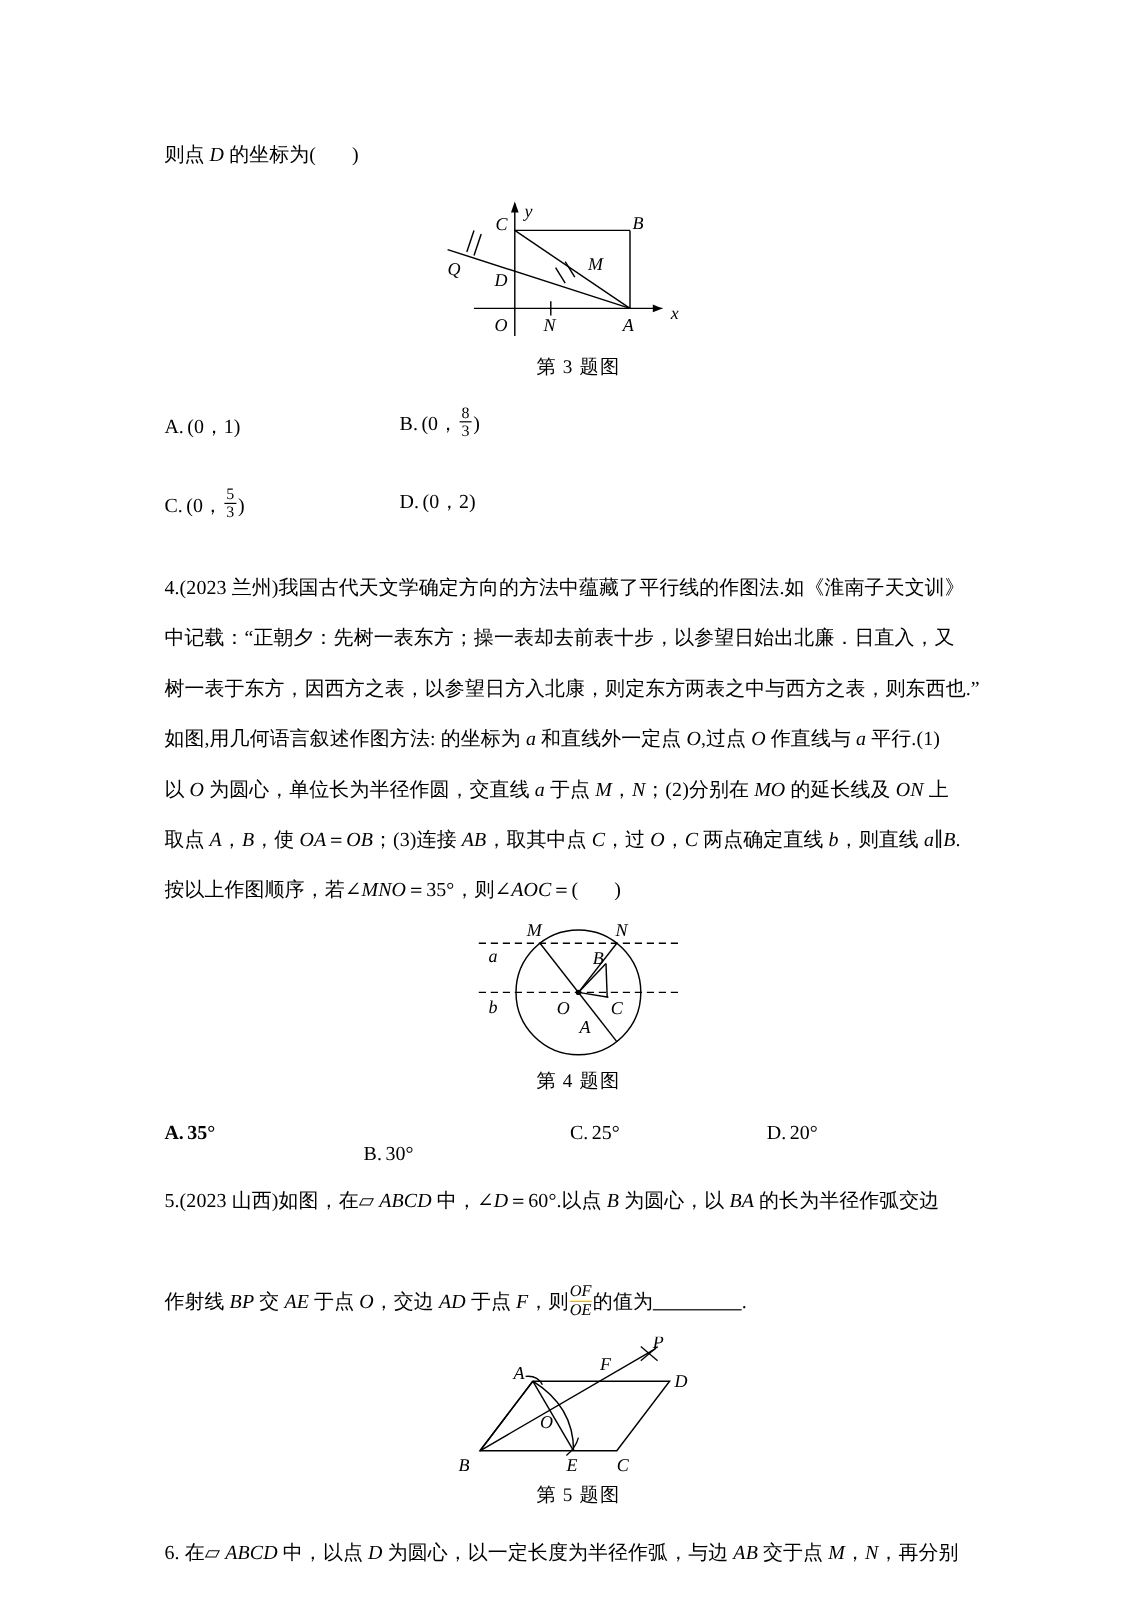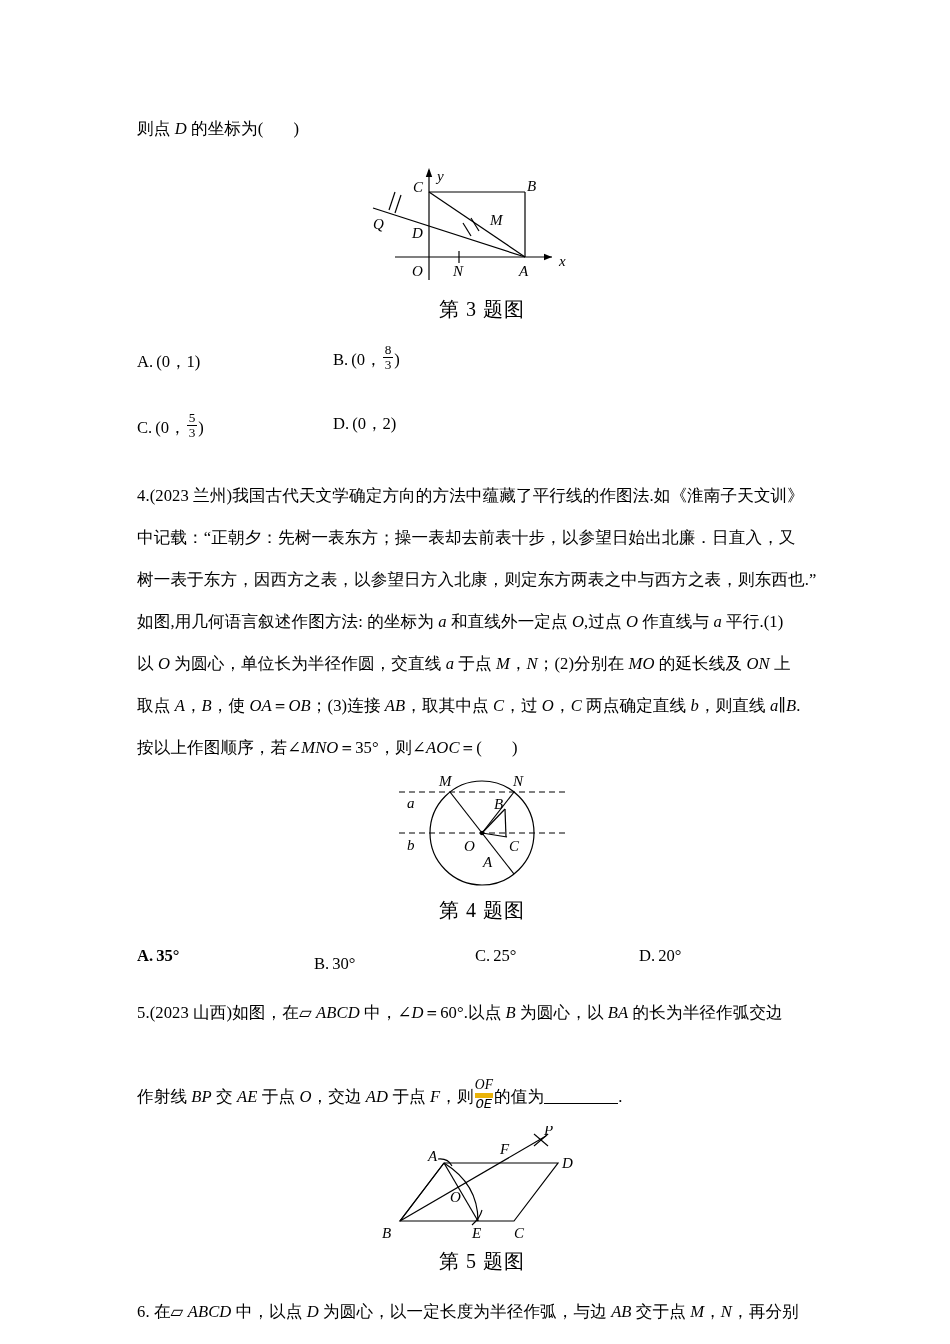--- a/index.html
+++ b/index.html
@@ -58,21 +58,21 @@
   .sfrac {
     display: inline-block;
     vertical-align: -0.45em;
     text-align: center;
     font-size: 0.82em;
     line-height: 1.08;
     font-style: italic;
     margin: 0 1px;
   }
   .sfrac .num { display: block; }
-  .sfrac .den { display: block; border-top: 5px solid #eab308; font-family: Liberation Mono, monospace; }
+  .sfrac .den { display: block; border-top: 1px solid #eab308; }
 
   .ul-blank {
     display: inline-block;
     border-bottom: 1px solid #000;
     width: 74px;
     height: 0.95em;
     vertical-align: -2px;
   }
 
   
@@ -82,21 +82,21 @@
     height: 46px;
   }
   .opt {
     position: absolute;
     white-space: nowrap;
   }
 
   
   .caption {
     text-align: center;
-    font-size: 20px;
+    font-size: 16px;
     letter-spacing: 1px;
   }
   .figwrap { position: relative; }
   svg { display: block; margin: 0 auto; }
   svg text { font-family: "Liberation Serif", "DejaVu Serif", serif; font-style: italic; }
 </style>
 </head>
 <body>
 
 <div class="page">
@@ -204,21 +204,21 @@
         <text x="116" y="92" font-size="15">A</text>
       </svg>
     </div>
 
     <div class="caption" style="margin-top:2px;">第 4 题图</div>
 
     <div class="opts" style="margin-top:20px; height:40px;">
       <div class="opt" style="left:0; top:2px;font-weight:bold;">
         <span>A.</span><span style="display:inline-block;width:3px"></span><span>35°</span>
       </div>
-      <div class="opt" style="left:166px; top:10px;margin-left:11px;">
+      <div class="opt" style="left:166px; top:20px;">
         <span>B.</span><span style="display:inline-block;width:3px"></span><span>30°</span>
       </div>
       <div class="opt" style="left:338px; top:2px;">
         <span>C.</span><span style="display:inline-block;width:3px"></span><span>25°</span>
       </div>
       <div class="opt" style="left:502px; top:2px;">
         <span>D.</span><span style="display:inline-block;width:3px"></span><span>20°</span>
       </div>
     </div>
 

